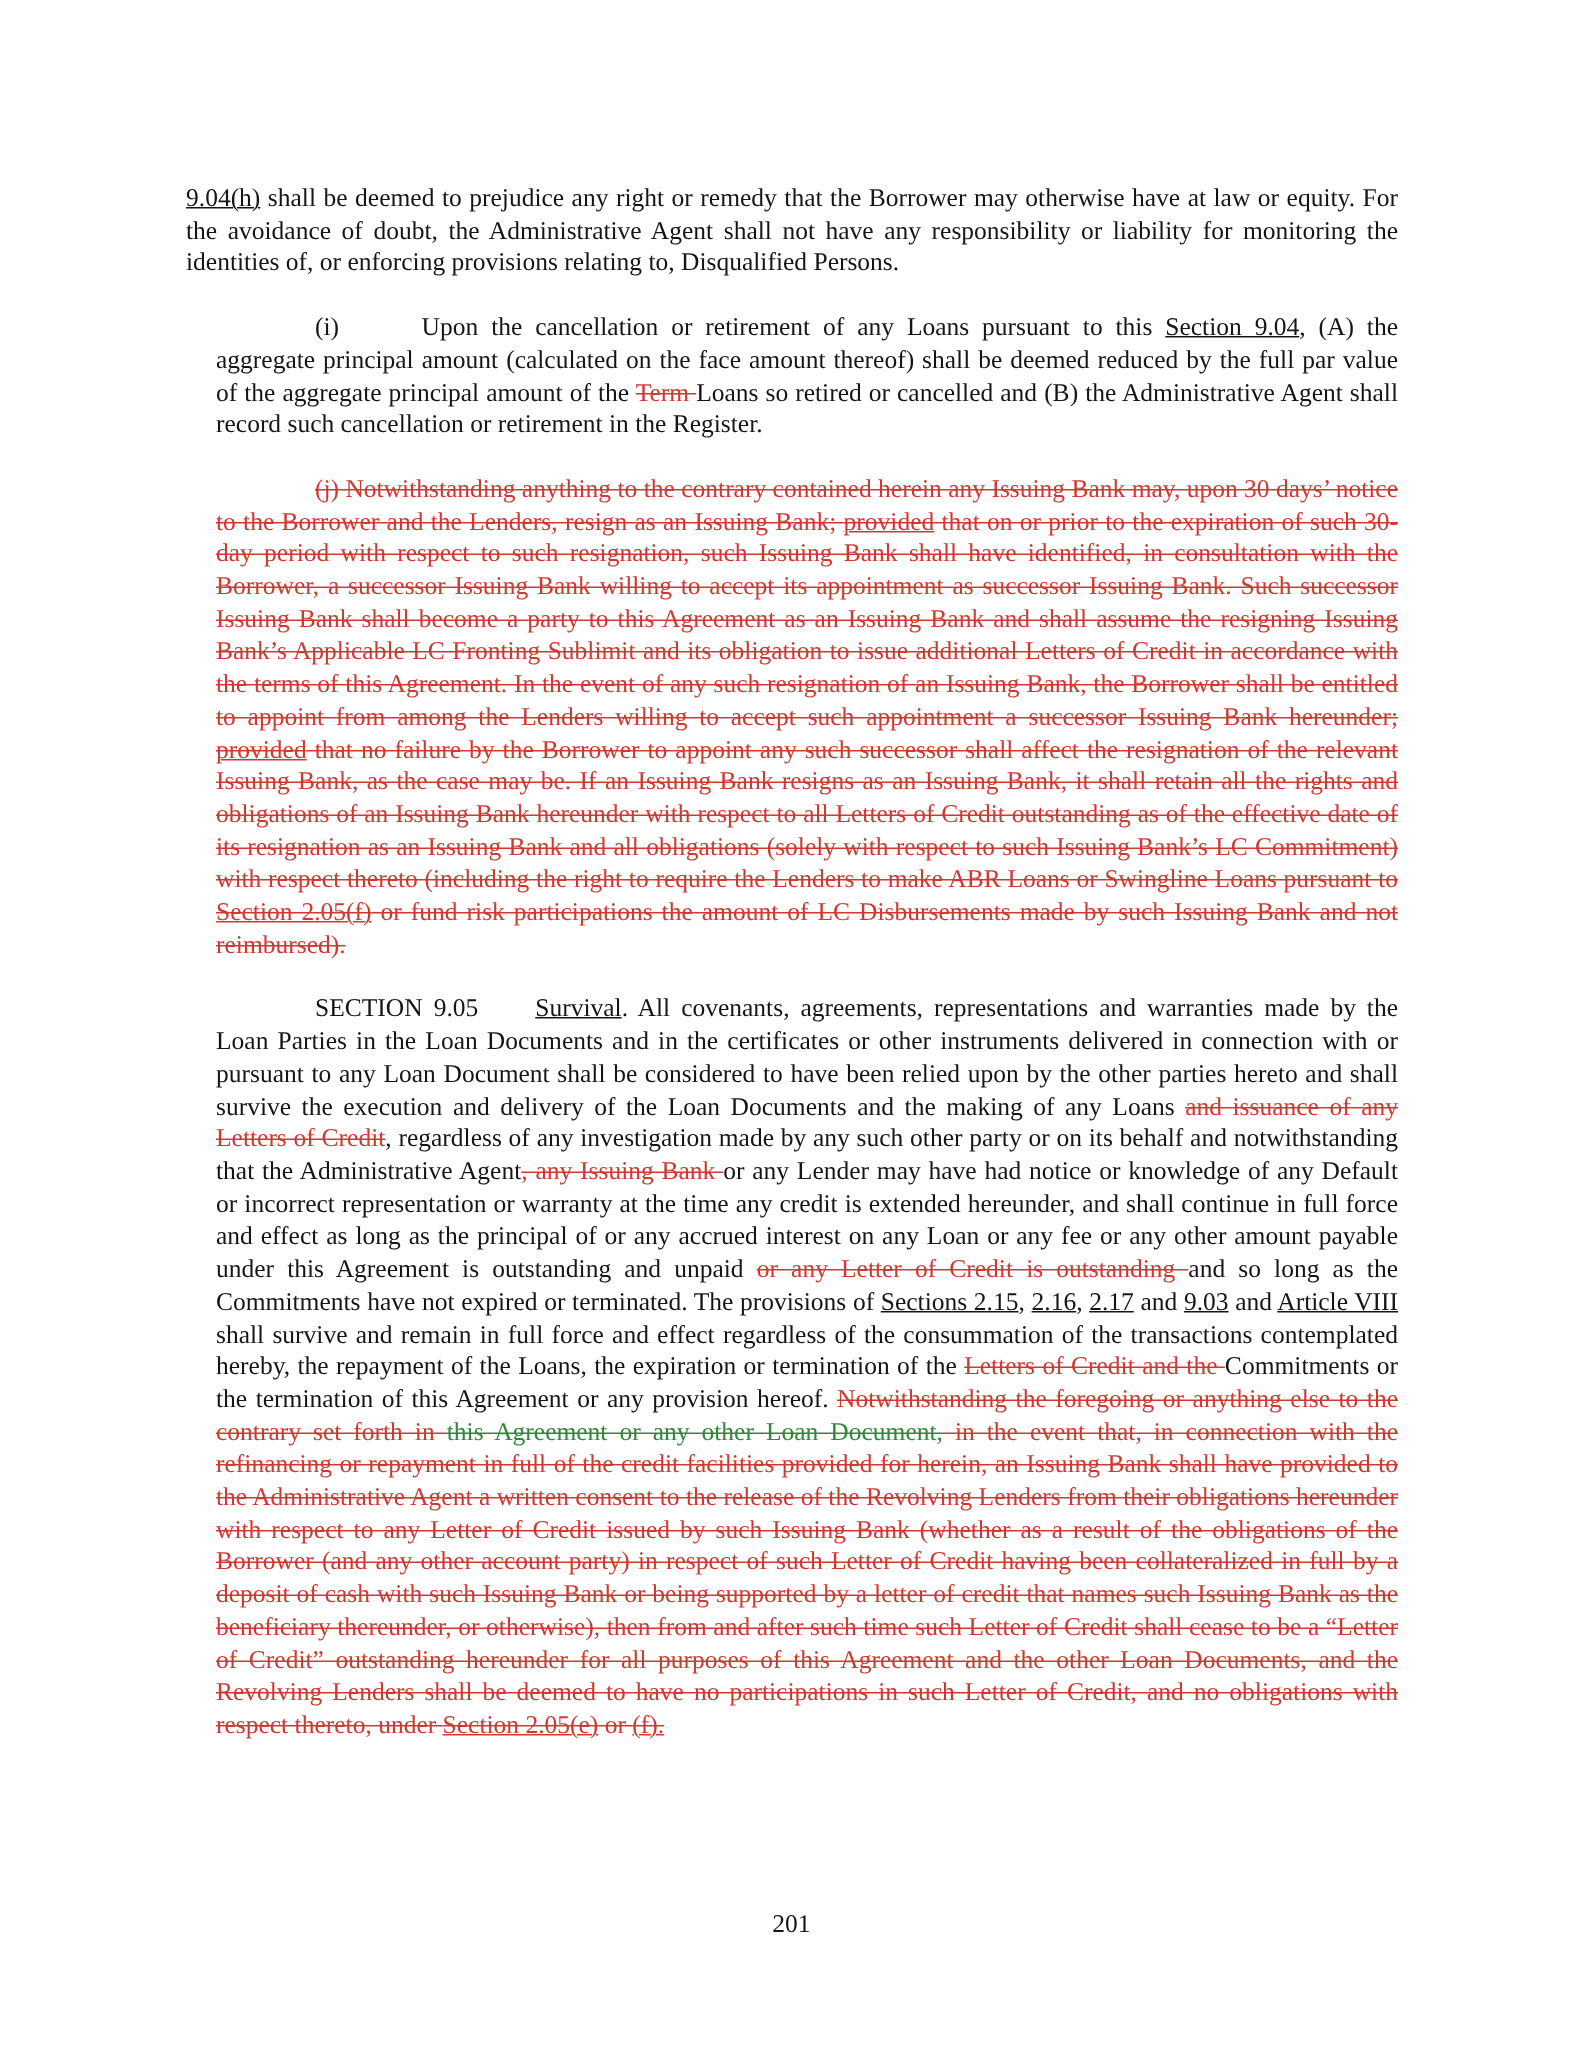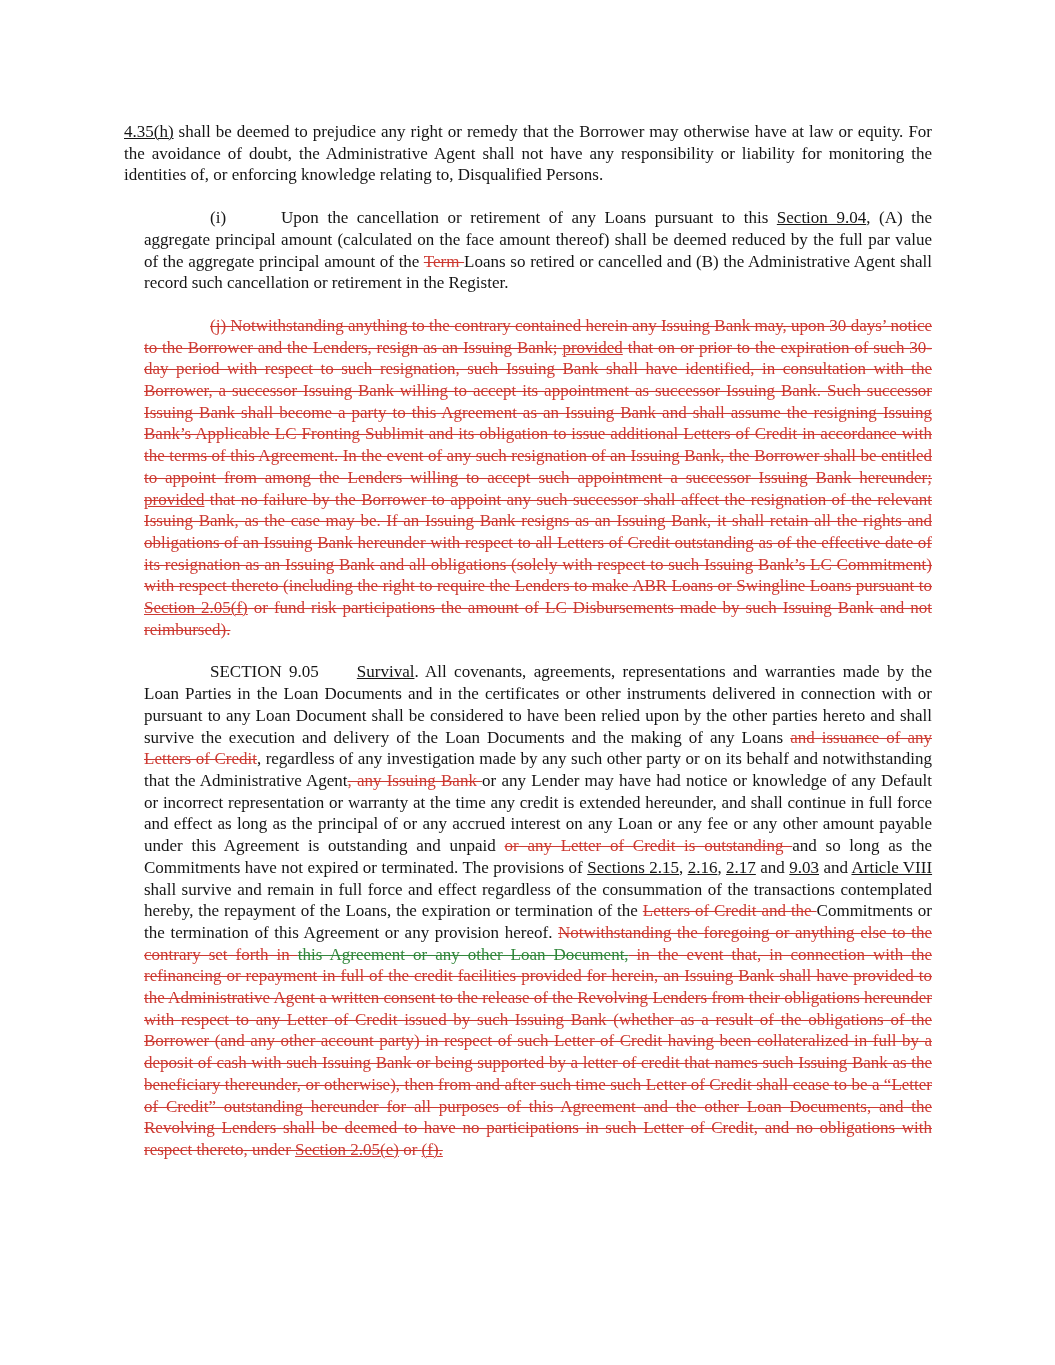--- a/index.html
+++ b/index.html
@@ -37,18 +37,19 @@
     font-family: "Liberation Serif", serif;
     font-size: 17px;
     color: #151515;
   }
 </style>
 </head>
 <body>
 
 <div class="page">
   <div class="content">
-      <p class="para"><span class="run under">4.35(h)</span><span class="run"> shall be deemed to prejudice any right or remedy that the Borrower may otherwise have at law or equity.  For the avoidance of doubt, the Administrative Agent shall not have any responsibility or liability for monitoring the identities of, or enforcing knowledge relating to, Disqualified Persons.</span></p>
+      <p class="para"><span class="run under">9.04(h)</span><span class="run"> shall be deemed to prejudice any right or remedy that the Borrower may otherwise have at law or equity.  For the avoidance of doubt, the Administrative Agent shall not have any responsibility or liability for monitoring the identities of, or enforcing provisions relating to, Disqualified Persons.</span></p>
       <p class="para indent"><span class="run">(i)</span><span class="tab" style="width: 55px;"></span><span class="run">Upon the cancellation or retirement of any Loans pursuant to this </span><span class="run under">Section 9.04</span><span class="run">, (A) the aggregate principal amount (calculated on the face amount thereof) shall be deemed reduced by the full par value of the aggregate principal amount of the </span><span class="run strike" style="color: rgb(205, 58, 50);">Term </span><span class="run">Loans so retired or cancelled and (B) the Administrative Agent shall record such cancellation or retirement in the Register.</span></p>
       <p class="para indent"><span class="run strike" style="color: rgb(205, 58, 50);">(j) Notwithstanding anything to the contrary contained herein any Issuing Bank may, upon 30 days’ notice to the Borrower and the Lenders, resign as an Issuing Bank; </span><span class="run strike under" style="color: rgb(205, 58, 50);">provided</span><span class="run strike" style="color: rgb(205, 58, 50);"> that on or prior to the expiration of such 30-day period with respect to such resignation, such Issuing Bank shall have identified, in consultation with the Borrower, a successor Issuing Bank willing to accept its appointment as successor Issuing Bank.  Such successor Issuing Bank shall become a party to this Agreement as an Issuing Bank and shall assume the resigning Issuing Bank’s Applicable LC Fronting Sublimit and its obligation to issue additional Letters of Credit in accordance with the terms of this Agreement.  In the event of any such resignation of an Issuing Bank, the Borrower shall be entitled to appoint from among the Lenders willing to accept such appointment a successor Issuing Bank hereunder; </span><span class="run strike under" style="color: rgb(205, 58, 50);">provided</span><span class="run strike" style="color: rgb(205, 58, 50);"> that no failure by the Borrower to appoint any such successor shall affect the resignation of the relevant Issuing Bank, as the case may be.  If an Issuing Bank resigns as an Issuing Bank, it shall retain all the rights and obligations of an Issuing Bank hereunder with respect to all Letters of Credit outstanding as of the effective date of its resignation as an Issuing Bank and all obligations (solely with respect to such Issuing Bank’s LC Commitment) with respect thereto (including the right to require the Lenders to make ABR Loans or Swingline Loans pursuant to </span><span class="run strike under" style="color: rgb(205, 58, 50);">Section 2.05(f)</span><span class="run strike" style="color: rgb(205, 58, 50);"> or fund risk participations the amount of LC Disbursements made by such Issuing Bank and not reimbursed).</span></p>
       <p class="para indent"><span class="run">SECTION 9.05</span><span class="tab" style="width: 38px;"></span><span class="run under">Survival</span><span class="run">.  All covenants, agreements, representations and warranties made by the Loan Parties in the Loan Documents and in the certificates or other instruments delivered in connection with or pursuant to any Loan Document shall be considered to have been relied upon by the other parties hereto and shall survive the execution and delivery of the Loan Documents and the making of any Loans </span><span class="run strike" style="color: rgb(205, 58, 50);">and issuance of any Letters of Credit</span><span class="run">, regardless of any investigation made by any such other party or on its behalf and notwithstanding that the Administrative Agent</span><span class="run strike" style="color: rgb(205, 58, 50);">, any Issuing Bank </span><span class="run"> or any Lender may have had notice or knowledge of any Default or incorrect representation or warranty at the time any credit is extended hereunder, and shall continue in full force and effect as long as the principal of or any accrued interest on any Loan or any fee or any other amount payable under this Agreement is outstanding and unpaid </span><span class="run strike" style="color: rgb(205, 58, 50);">or any Letter of Credit is outstanding </span><span class="run">and so long as the Commitments have not expired or terminated.  The provisions of </span><span class="run under">Sections 2.15</span><span class="run">, </span><span class="run under">2.16</span><span class="run">, </span><span class="run under">2.17</span><span class="run"> and </span><span class="run under">9.03</span><span class="run"> and </span><span class="run under">Article VIII</span><span class="run"> shall survive and remain in full force and effect regardless of the consummation of the transactions contemplated hereby, the repayment of the Loans, the expiration or termination of the </span><span class="run strike" style="color: rgb(205, 58, 50);">Letters of Credit and the </span><span class="run">Commitments or the termination of this Agreement or any provision hereof.  </span><span class="run strike" style="color: rgb(205, 58, 50);">Notwithstanding the foregoing or anything else to the contrary set forth in </span><span class="run strike" style="color: rgb(50, 135, 60);">this Agreement or any other Loan Document,</span><span class="run strike" style="color: rgb(205, 58, 50);"> in the event that, in connection with the refinancing or repayment in full of the credit facilities provided for herein, an Issuing Bank shall have provided to the Administrative Agent a written consent to the release of the Revolving Lenders from their obligations hereunder with respect to any Letter of Credit issued by such Issuing Bank (whether as a result of the obligations of the Borrower (and any other account party) in respect of such Letter of Credit having been collateralized in full by a deposit of cash with such Issuing Bank or being supported by a letter of credit that names such Issuing Bank as the beneficiary thereunder, or otherwise), then from and after such time such Letter of Credit shall cease to be a “Letter of Credit” outstanding hereunder for all purposes of this Agreement and the other Loan Documents, and the Revolving Lenders shall be deemed to have no participations in such Letter of Credit, and no obligations with respect thereto, under </span><span class="run strike under" style="color: rgb(205, 58, 50);">Section 2.05(e)</span><span class="run strike" style="color: rgb(205, 58, 50);"> or </span><span class="run strike under" style="color: rgb(205, 58, 50);">(f).</span></p>
     </div>
+  <div class="footer">201</div>
 </div>
 
 </body></html>

